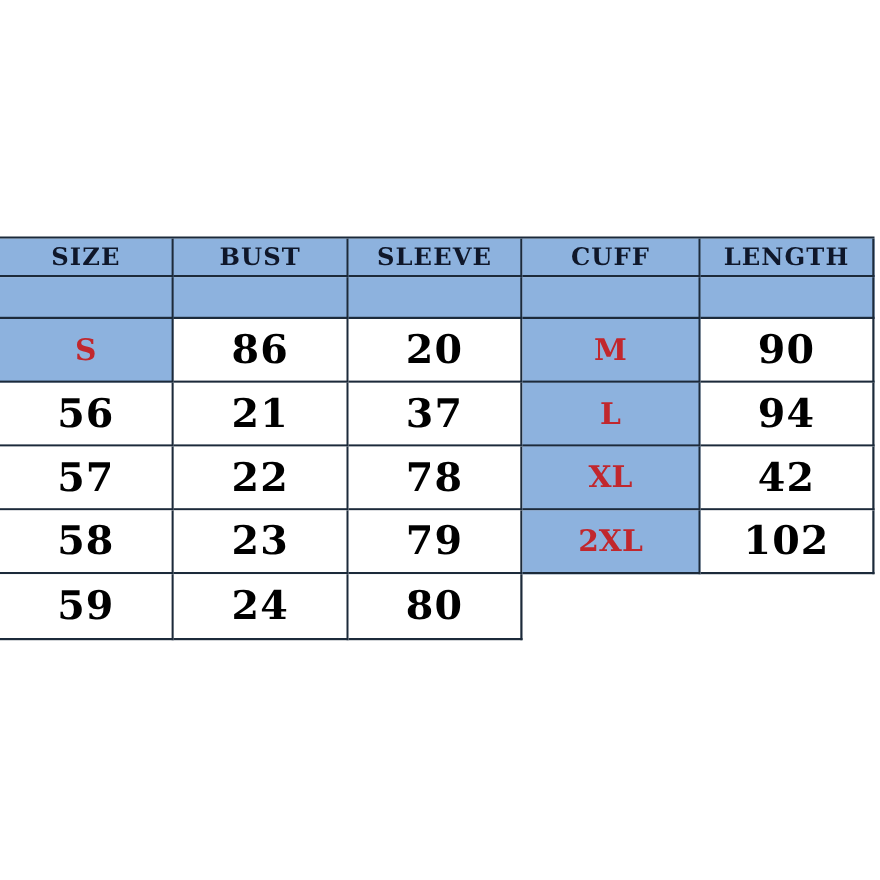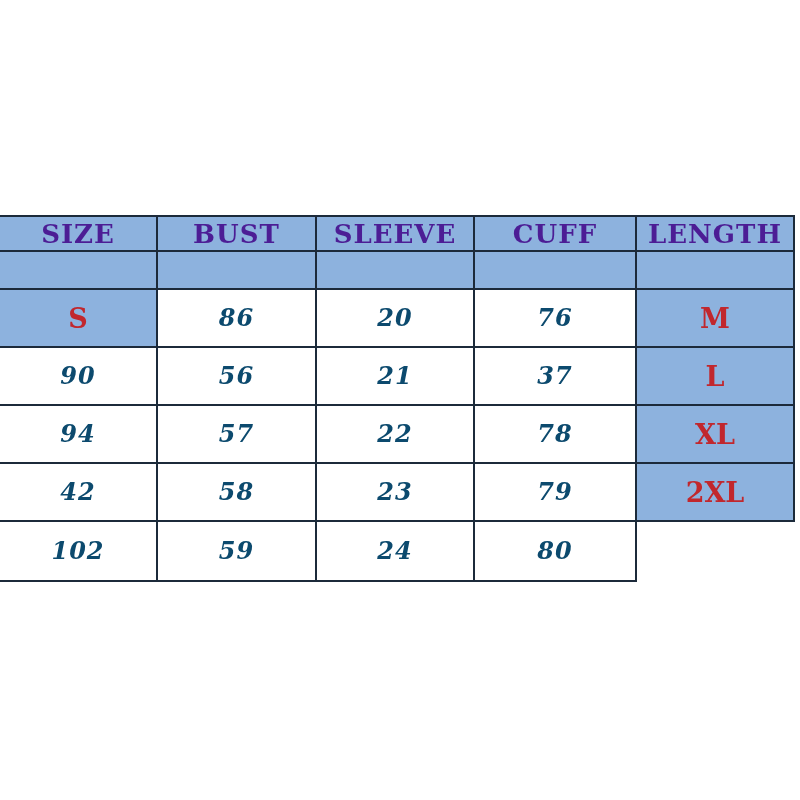--- a/index.html
+++ b/index.html
@@ -34,39 +34,38 @@
     justify-content: center;
     overflow: hidden;
   }
   .cell.blue {
     background: #8db2de;
   }
   .cell.white {
     background: #ffffff;
   }
   .header-text {
-    color: #4c1d95;
+    color: #0f172a;
     font-weight: bold;
-    font-size: 26px;
+    font-size: 22px;
     letter-spacing: 1px;
     line-height: 1;
   }
   .label-text {
     color: #c1272d;
     font-weight: bold;
     font-size: 27px;
     line-height: 1;
   }
   .value-text {
-    color: #0c4a6e;
+    color: #000000;
     font-weight: bold;
-    font-size: 24px;
+    font-size: 36px;
     letter-spacing: 1px;
     line-height: 1;
-    font-style: italic;
   }
 </style>
 </head>
 <body>
 
 <div class="size-chart">
 
   <div class="cell blue">
     <span class="header-text">SIZE</span>
   </div>
@@ -90,23 +89,20 @@
   <div class="cell blue"></div>
 
   <div class="cell blue">
     <span class="label-text">S</span>
   </div>
   <div class="cell white">
     <span class="value-text">86</span>
   </div>
   <div class="cell white">
     <span class="value-text">20</span>
-  </div>
-  <div class="cell white">
-    <span class="value-text">76</span>
   </div>
 
   <div class="cell blue">
     <span class="label-text">M</span>
   </div>
   <div class="cell white">
     <span class="value-text">90</span>
   </div>
   <div class="cell white">
     <span class="value-text">56</span>

